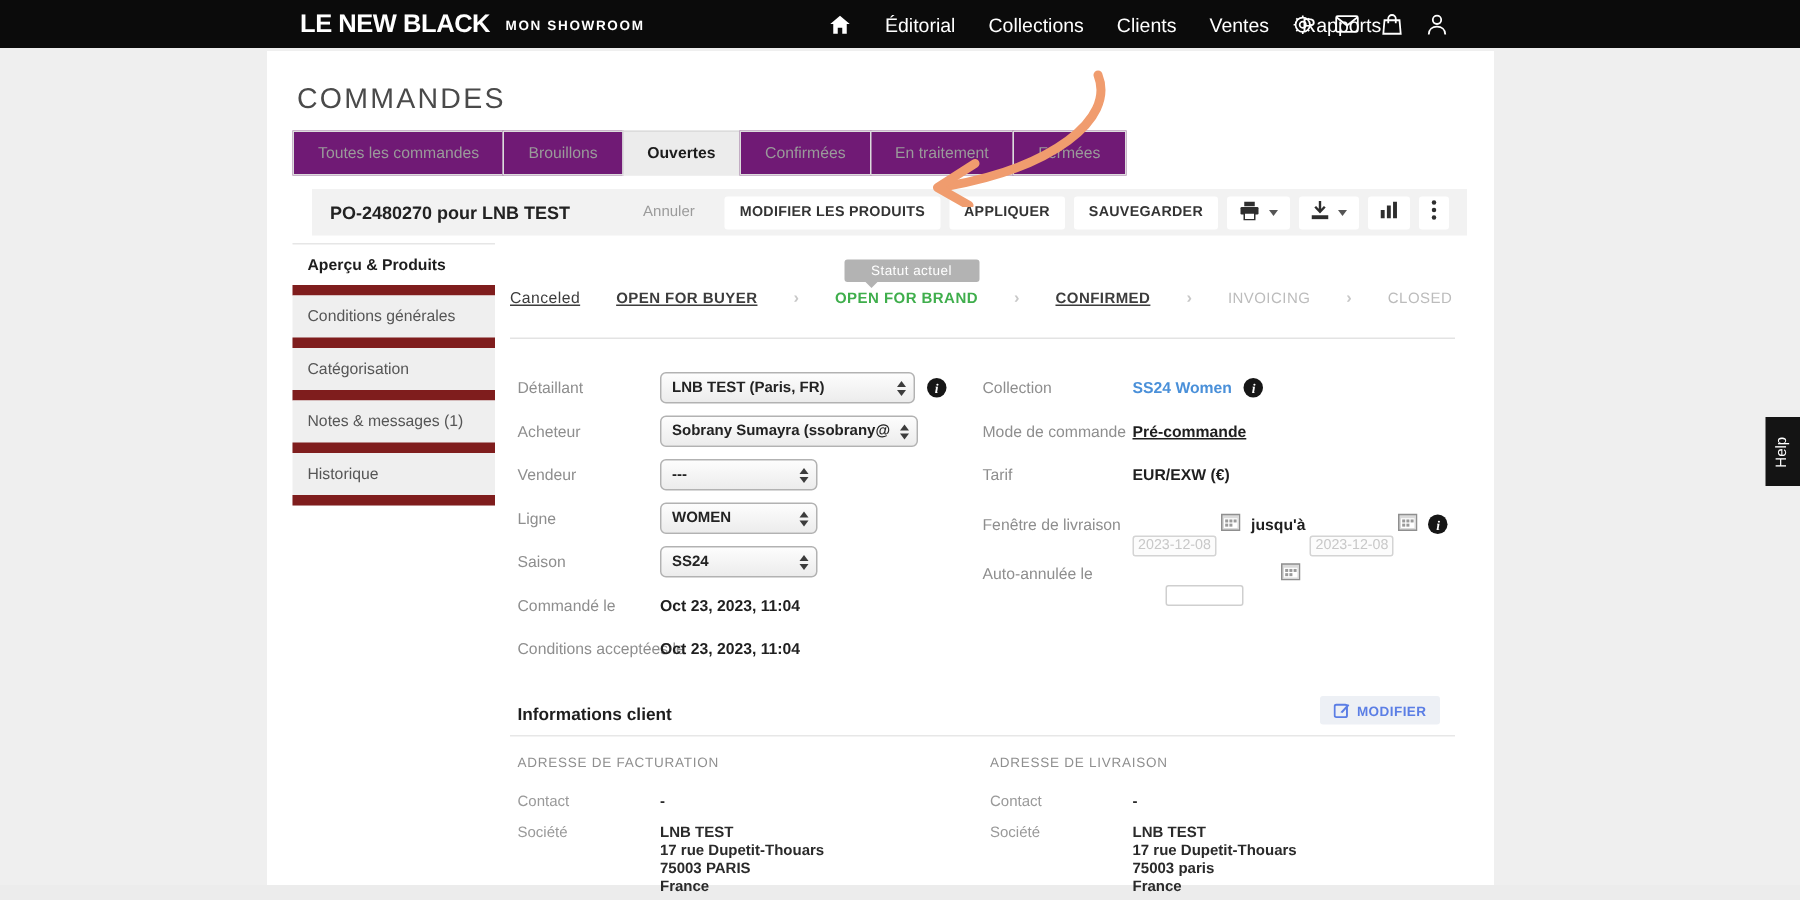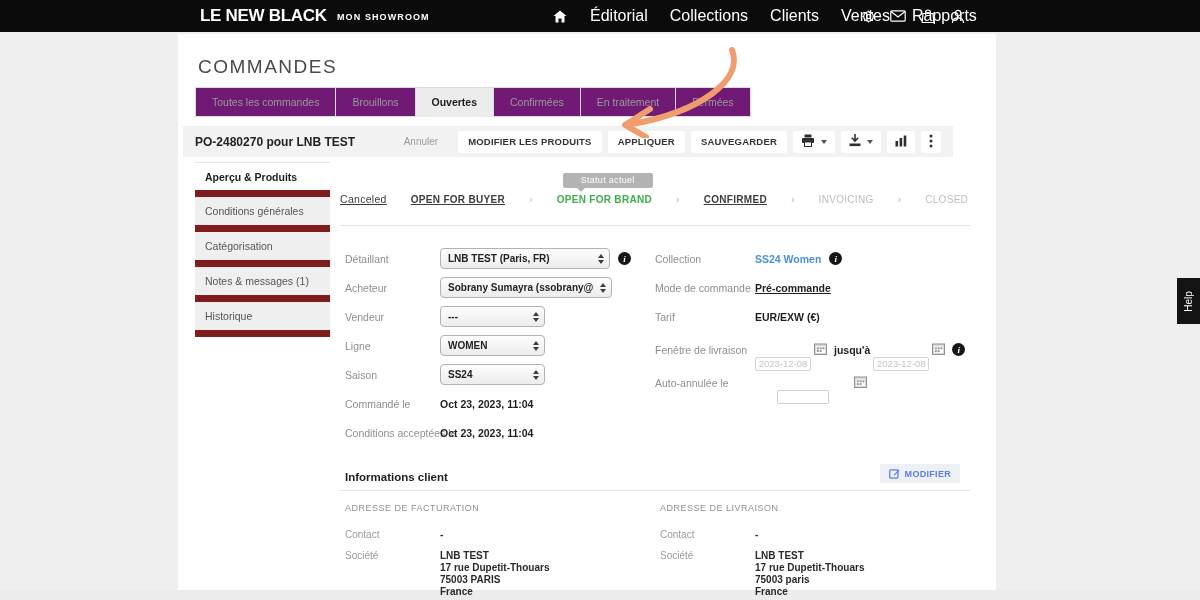--- a/index.html
+++ b/index.html
@@ -8,21 +8,21 @@
 
   
   .topbar { position:absolute; left:0; top:0; width:1200px; height:32px;
     background:#0b0b0b; display:flex; align-items:center; z-index:30; }
   .logo { position:absolute; left:200px; top:6px; color:#fff; font-size:17px;
     font-weight:bold; letter-spacing:-0.3px; white-space:nowrap; }
   .showroom { position:absolute; left:337px; top:12px; color:#fff; font-size:9px;
     letter-spacing:1.1px; font-weight:bold; }
   .topnav { position:absolute; left:552px; top:0; height:32px; display:flex;
     align-items:center; gap:22px; }
-  .topnav .navitem { color:#fff; font-size:16px; cursor:pointer; white-space:nowrap; }
+  .topnav .navitem { color:#fff; font-size:13px; cursor:pointer; white-space:nowrap; }
   .topicons { position:absolute; left:860px; top:0; height:32px; display:flex;
     align-items:center; gap:14px; }
   .ticon { width:16px; height:16px; display:flex; align-items:center; justify-content:center; }
   .ticon svg { display:block; }
 
   
   .card { position:absolute; left:178px; top:34px; width:818px; height:556px;
     background:#ffffff; z-index:5; }
 
   .page-title { position:absolute; left:20px; top:22px; font-size:19px;
@@ -30,21 +30,21 @@
 
   
   .tabs { position:absolute; left:17px; top:53px; display:flex; }
   .tab { height:30px; display:flex; align-items:center; padding:0 16px;
     border:1px solid #dcdcdc; margin-left:-1px; background:#701a75; color:#9a9a9a;
     font-size:10.5px; cursor:pointer; white-space:nowrap; }
   .tab:first-child { margin-left:0; }
   .tab.active { background:#ececec; color:#1c1c1c; font-weight:bold; border-bottom-color:#ececec; }
 
   
-  .orderbar { position:absolute; left:5px; top:92px; width:770px; height:31px;
+  .orderbar { position:absolute; left:30px; top:92px; width:770px; height:31px;
     background:#f2f2f2; display:flex; align-items:center; padding:0 12px; }
   .order-title { font-size:12px; font-weight:bold; color:#222; }
   .orderbar .spacer { flex:1; }
   .cancel-link { font-size:10px; color:#9b9b9b; margin-right:14px; cursor:pointer; }
   .obtn { height:22px; background:#fff; border:none; border-radius:2px; padding:0 10px;
     font-family:inherit; font-size:9.5px; font-weight:bold; color:#333;
     letter-spacing:0.2px; margin-left:6px; cursor:pointer; white-space:nowrap; }
   .obtn-icon { display:inline-flex; align-items:center; gap:6px; padding:0 8px; }
   .caret-down { width:0; height:0; border-left:3.5px solid transparent;
     border-right:3.5px solid transparent; border-top:4px solid #555; }

